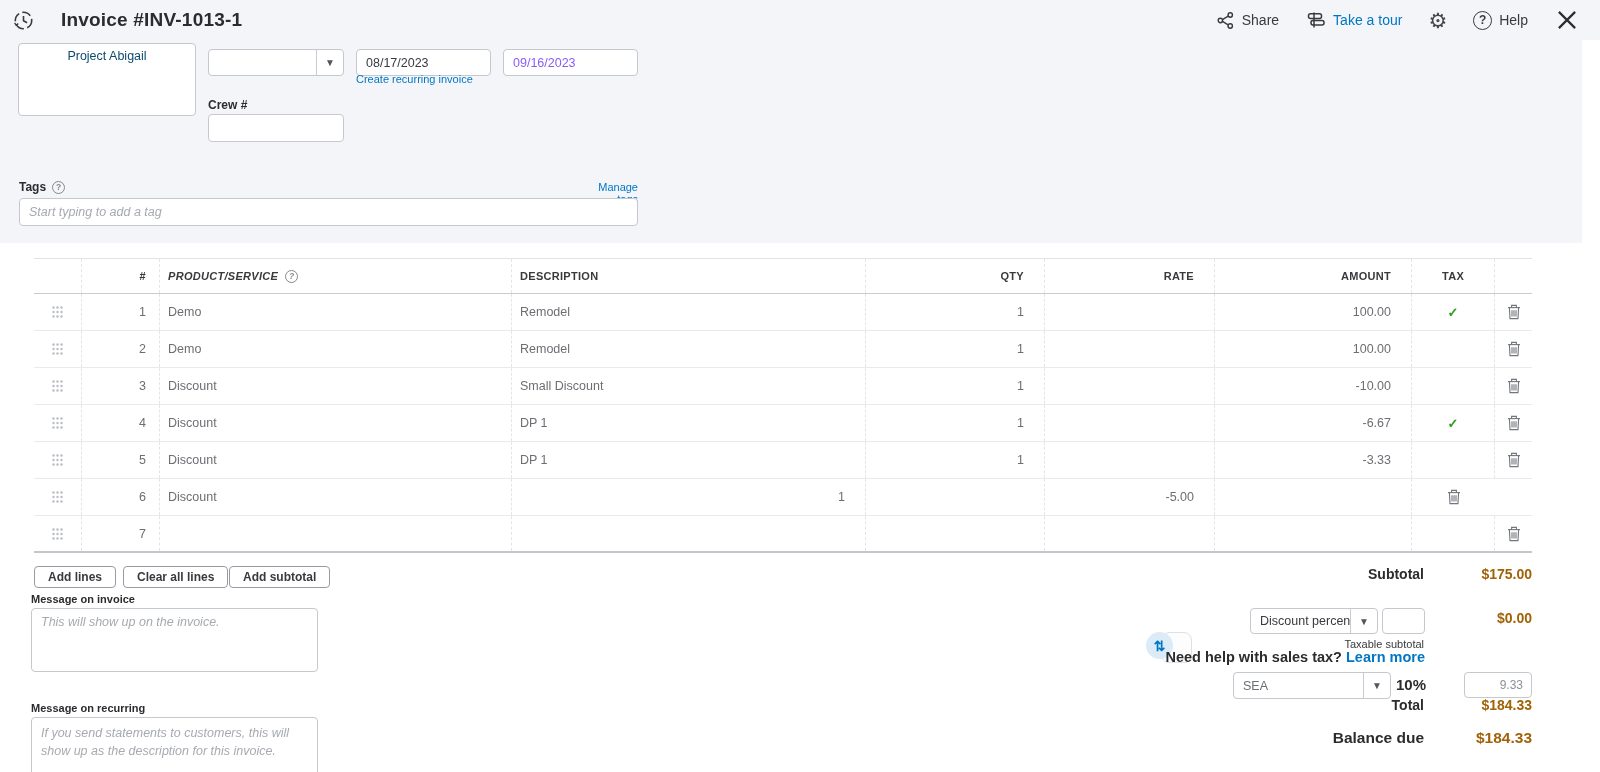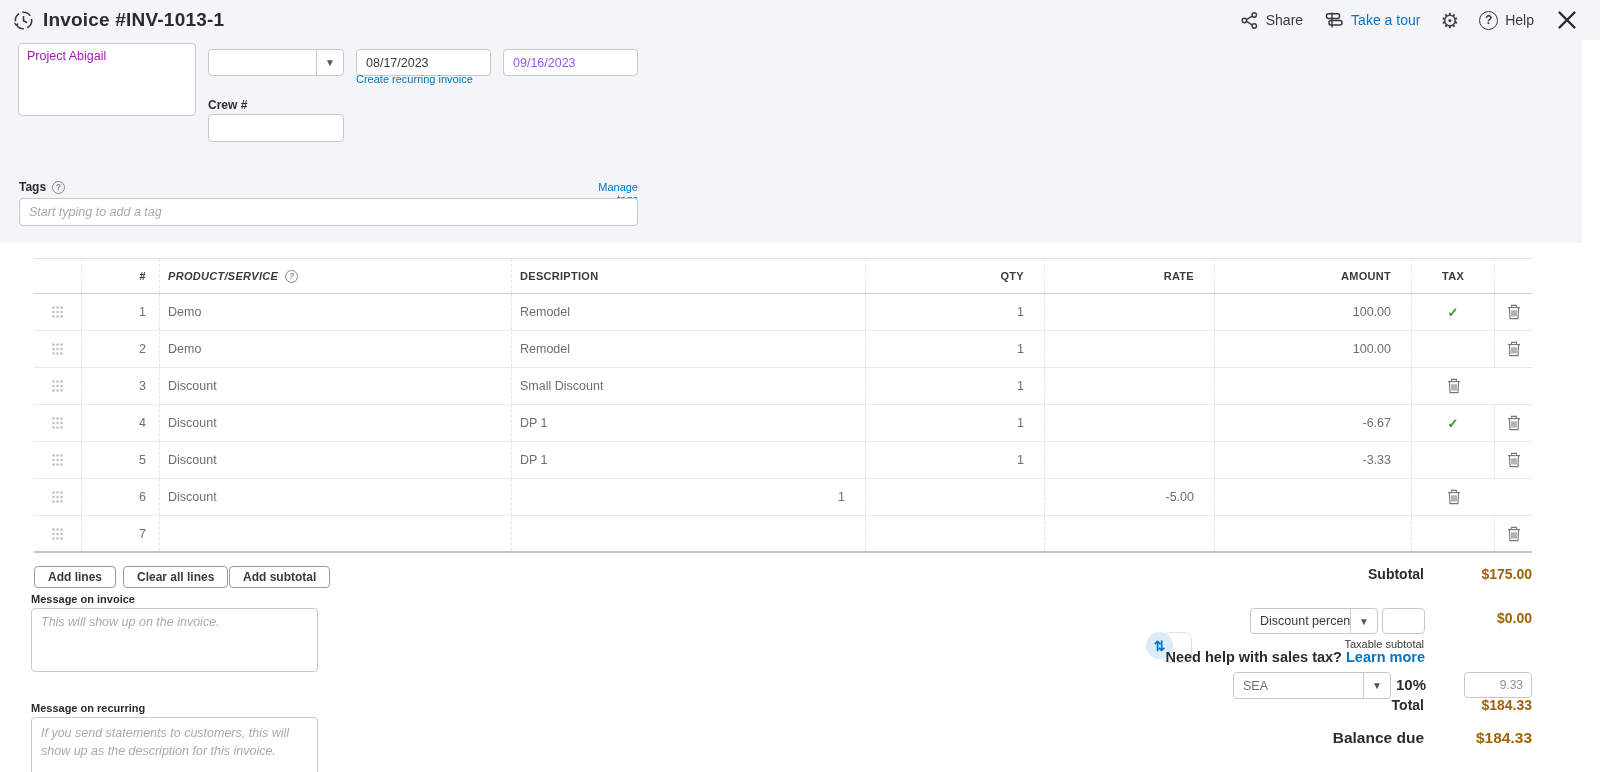--- a/index.html
+++ b/index.html
@@ -7,38 +7,38 @@
   body { font-family:"Liberation Sans", sans-serif; }
   .app {
     position:relative; width:1600px; height:772px; background:#ffffff;
     overflow:hidden; color:#393a3d;
   }
   
   .topbar {
     position:absolute; top:0; left:0; width:1600px; height:40px;
     background:#f4f5f8; display:flex; align-items:center; padding:0 20px 0 12px;
   }
-  .topbar .title { font-size:19px; font-weight:bold; color:#2b2c2e; margin-left:8px; letter-spacing:.2px; }
-  .topbar .right { margin-left:auto; display:flex; align-items:center; gap:20px; }
+  .topbar .title { font-size:19px; font-weight:bold; color:#2b2c2e; margin-left:26px; letter-spacing:.2px; }
+  .topbar .right { margin-left:auto; display:flex; align-items:center; gap:26px; }
   .hitem { display:flex; align-items:center; gap:7px; font-size:14px; color:#393a3d; cursor:pointer; }
   .hitem.blue span { color:#0077c5; }
   .qcircle {
     width:19px; height:19px; border:1.8px solid #393a3d; border-radius:50%;
     display:inline-flex; align-items:center; justify-content:center;
     font-size:12px; font-weight:bold; color:#393a3d;
   }
   .gear { font-size:21px; color:#45474b; line-height:1; }
   
   .top-section { position:absolute; top:40px; left:0; width:1582px; height:203px; background:#f4f5f8; }
   .box, .tinput, .tselect, .tarea {
     background:#fff; border:1px solid #c5c8cc; border-radius:4px; font-family:inherit;
   }
   .customer-box {
     position:absolute; left:18px; top:43px; width:178px; height:73px;
-    padding:5px 8px; font-size:12.5px; color:#a21caf;
+    padding:5px 8px; font-size:12.5px; color:#0c4a6e;text-align:center;
   }
   .tselect {
     display:flex; align-items:center; justify-content:space-between; cursor:pointer;
     font-size:12.5px; color:#393a3d;
   }
   .tselect .val { padding-left:9px; white-space:nowrap; overflow:hidden; }
   .dd-arrow {
     align-self:stretch; width:27px; border-left:1px solid #c9ccd1; display:flex;
     align-items:center; justify-content:center; font-size:10px; color:#53565a; flex:0 0 27px;
   }
@@ -292,20 +292,21 @@
               <circle cx="5.5" cy="10.5" r="1.2"></circle>
               <circle cx="9.5" cy="10.5" r="1.2"></circle>
             </g>
           </svg>
         </div>
       <div class="cell c-num">3</div>
       <div class="cell c-prod">Discount</div>
       <div class="cell c-desc">Small Discount</div>
       <div class="cell c-qty">1</div>
       <div class="cell c-rate"></div>
+      <div class="cell c-amt">-10.00</div>
       <div class="cell c-tax">
           <span class="tax-check"></span>
         </div>
       <div class="cell c-trash">
           <svg width="14" height="16" viewBox="0 0 14 16" fill="none" stroke="#72757b" stroke-width="1.1">
             <path d="M1 3.6h12"></path>
             <path d="M4.6 3.4V1.4h4.8v2"></path>
             <path d="M2.4 3.6l.6 11h8l.6-11"></path>
             <path d="M5 6.2v6.2"></path>
             <path d="M7 6.2v6.2"></path>

